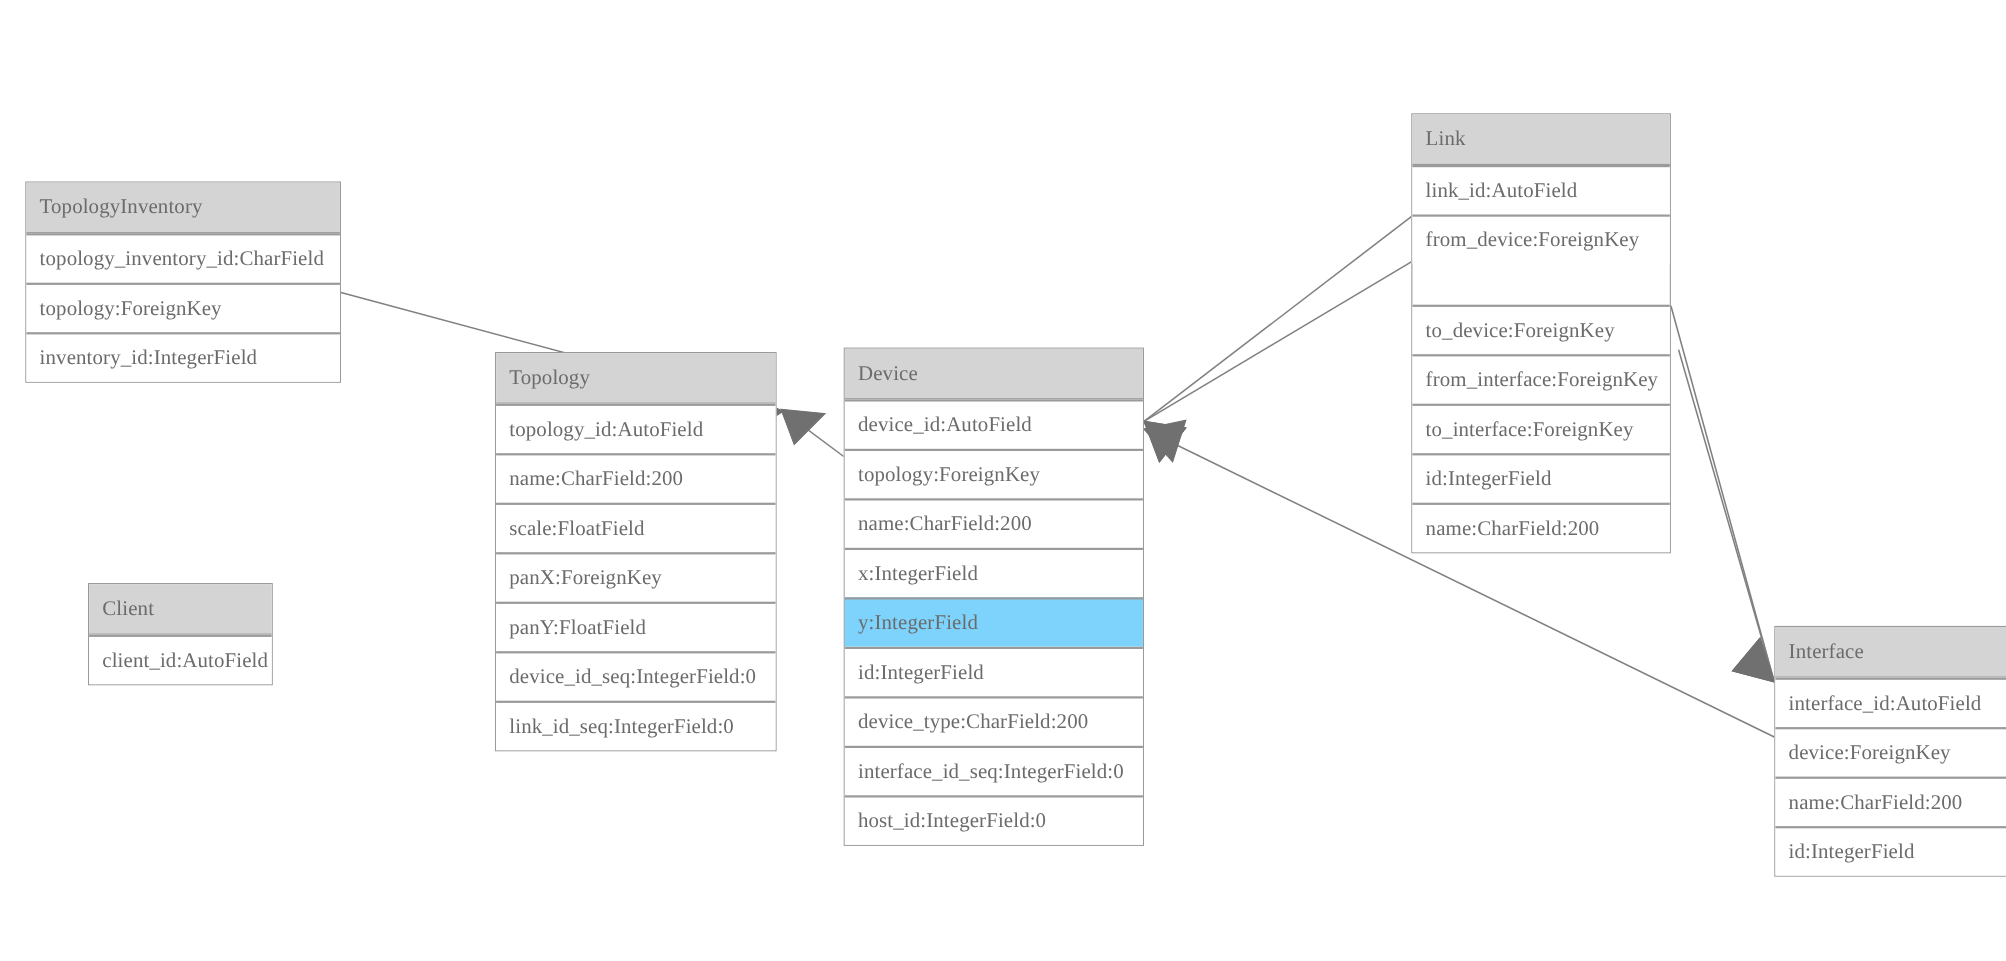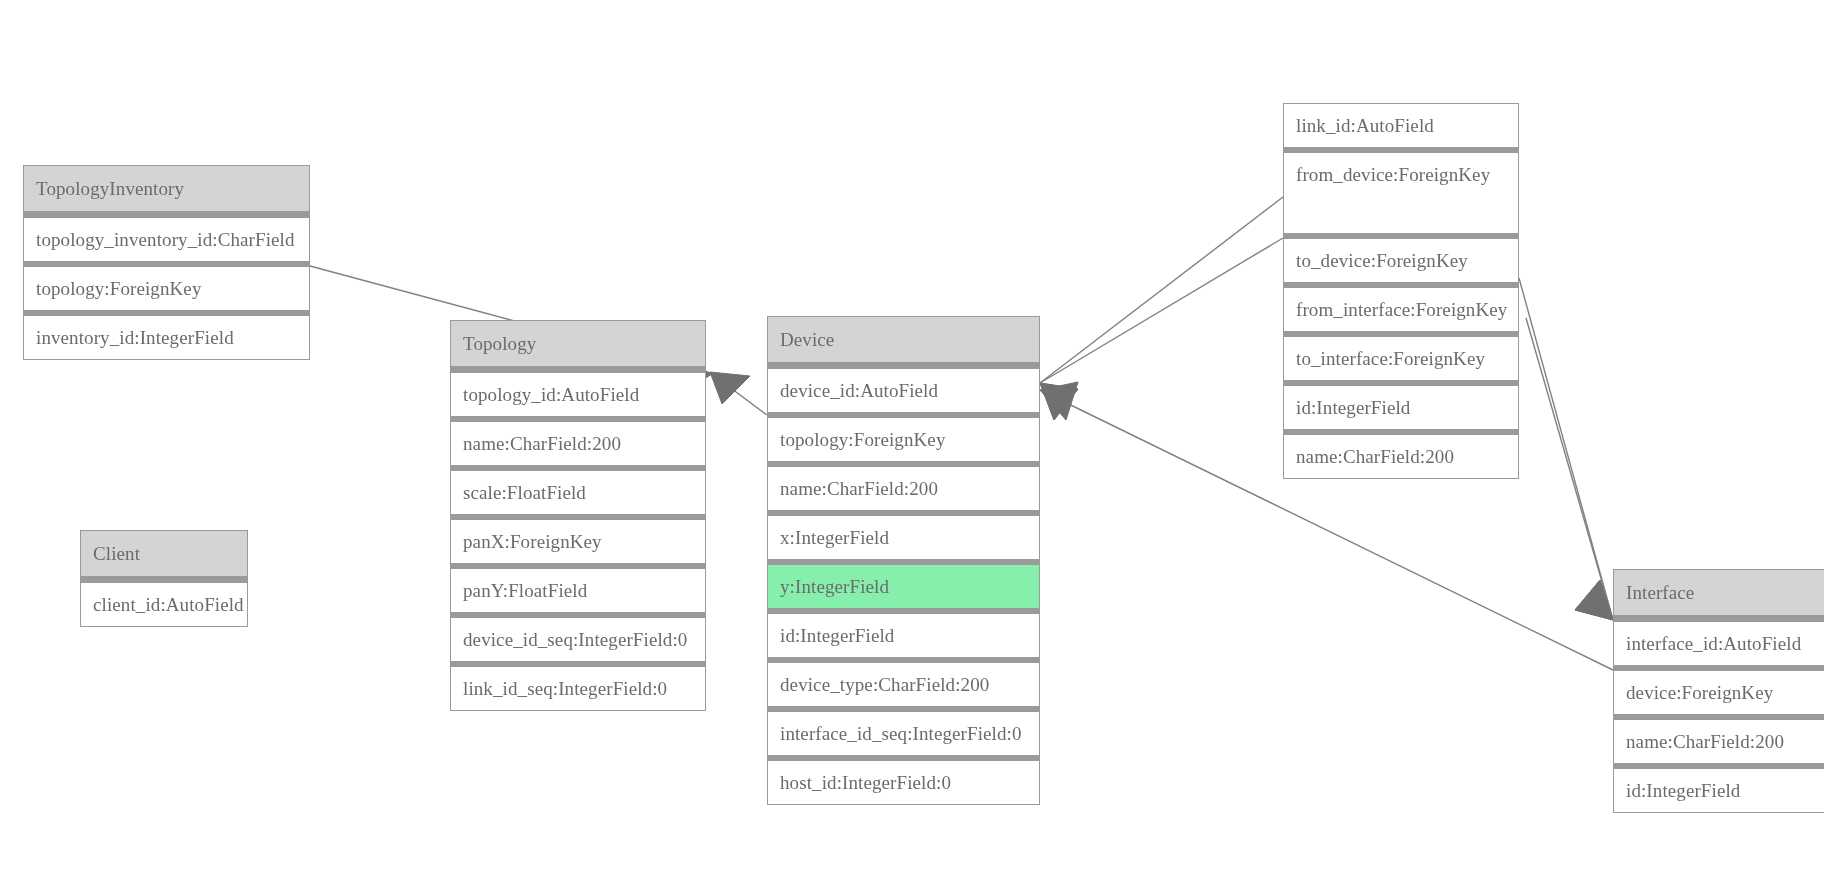--- a/index.html
+++ b/index.html
@@ -45,21 +45,21 @@
     color: #676767;
     font-size: 19px;
     line-height: 1;
     padding: 13px 0 13px 12px;
     white-space: nowrap;
     letter-spacing: 0.1px;
   }
   .entity-field {
     box-sizing: border-box;
     background: #ffffff;
-    border-top: 6px solid #0c4a6e;
+    border-top: 2px solid #0c4a6e;
     color: #6b6b6b;
     font-size: 19px;
     line-height: 1;
     padding: 12px 10px 12px 12px;
     white-space: nowrap;
     letter-spacing: 0.1px;
   }
   .entity-field:first-of-type {
     border-top: none;
   }
@@ -108,27 +108,28 @@
         <div class="entity-field" style="background: rgb(255, 255, 255); color: rgb(107, 107, 107); border-top-color: rgb(154, 154, 154);">panY:FloatField</div>
         <div class="entity-field" style="background: rgb(255, 255, 255); color: rgb(107, 107, 107); border-top-color: rgb(154, 154, 154);">device_id_seq:IntegerField:0</div>
         <div class="entity-field" style="background: rgb(255, 255, 255); color: rgb(107, 107, 107); border-top-color: rgb(154, 154, 154);">link_id_seq:IntegerField:0</div>
       </div>
       <div class="entity" style="left: 767px; top: 316px; width: 273px; border-color: rgb(154, 154, 154);">
         <div class="entity-header" style="background: rgb(212, 212, 212); color: rgb(107, 107, 107); border-bottom-color: rgb(154, 154, 154);">Device</div>
         <div class="entity-field" style="background: rgb(255, 255, 255); color: rgb(107, 107, 107); border-top-color: rgb(154, 154, 154);">device_id:AutoField</div>
         <div class="entity-field" style="background: rgb(255, 255, 255); color: rgb(107, 107, 107); border-top-color: rgb(154, 154, 154);">topology:ForeignKey</div>
         <div class="entity-field" style="background: rgb(255, 255, 255); color: rgb(107, 107, 107); border-top-color: rgb(154, 154, 154);">name:CharField:200</div>
         <div class="entity-field" style="background: rgb(255, 255, 255); color: rgb(107, 107, 107); border-top-color: rgb(154, 154, 154);">x:IntegerField</div>
-        <div class="entity-field" style="background: #86efac; color: rgb(107, 107, 107); border-top-color: rgb(154, 154, 154);">y:IntegerField</div>
+        <div class="entity-field" style="background: #7dd3fc; color: rgb(107, 107, 107); border-top-color: rgb(154, 154, 154);">y:IntegerField</div>
         <div class="entity-field" style="background: rgb(255, 255, 255); color: rgb(107, 107, 107); border-top-color: rgb(154, 154, 154);">id:IntegerField</div>
         <div class="entity-field" style="background: rgb(255, 255, 255); color: rgb(107, 107, 107); border-top-color: rgb(154, 154, 154);">device_type:CharField:200</div>
         <div class="entity-field" style="background: rgb(255, 255, 255); color: rgb(107, 107, 107); border-top-color: rgb(154, 154, 154);">interface_id_seq:IntegerField:0</div>
         <div class="entity-field" style="background: rgb(255, 255, 255); color: rgb(107, 107, 107); border-top-color: rgb(154, 154, 154);">host_id:IntegerField:0</div>
       </div>
       <div class="entity" style="left: 1283px; top: 103px; width: 236px; border-color: rgb(154, 154, 154);">
+        <div class="entity-header" style="background: rgb(212, 212, 212); color: rgb(107, 107, 107); border-bottom-color: rgb(154, 154, 154);">Link</div>
         <div class="entity-field" style="background: rgb(255, 255, 255); color: rgb(107, 107, 107); border-top-color: rgb(154, 154, 154);">link_id:AutoField</div>
         <div class="entity-field" style="background: rgb(255, 255, 255); color: rgb(107, 107, 107); border-top-color: rgb(154, 154, 154);">from_device:ForeignKey</div>
         <div class="entity-field" style="background: rgb(255, 255, 255); color: rgb(107, 107, 107); border-top-color: rgb(154, 154, 154); margin-top: 37px;">to_device:ForeignKey</div>
         <div class="entity-field" style="background: rgb(255, 255, 255); color: rgb(107, 107, 107); border-top-color: rgb(154, 154, 154);">from_interface:ForeignKey</div>
         <div class="entity-field" style="background: rgb(255, 255, 255); color: rgb(107, 107, 107); border-top-color: rgb(154, 154, 154);">to_interface:ForeignKey</div>
         <div class="entity-field" style="background: rgb(255, 255, 255); color: rgb(107, 107, 107); border-top-color: rgb(154, 154, 154);">id:IntegerField</div>
         <div class="entity-field" style="background: rgb(255, 255, 255); color: rgb(107, 107, 107); border-top-color: rgb(154, 154, 154);">name:CharField:200</div>
       </div>
       <div class="entity" style="left: 1613px; top: 569px; width: 218px; border-color: rgb(154, 154, 154);">
         <div class="entity-header" style="background: rgb(212, 212, 212); color: rgb(107, 107, 107); border-bottom-color: rgb(154, 154, 154);">Interface</div>

